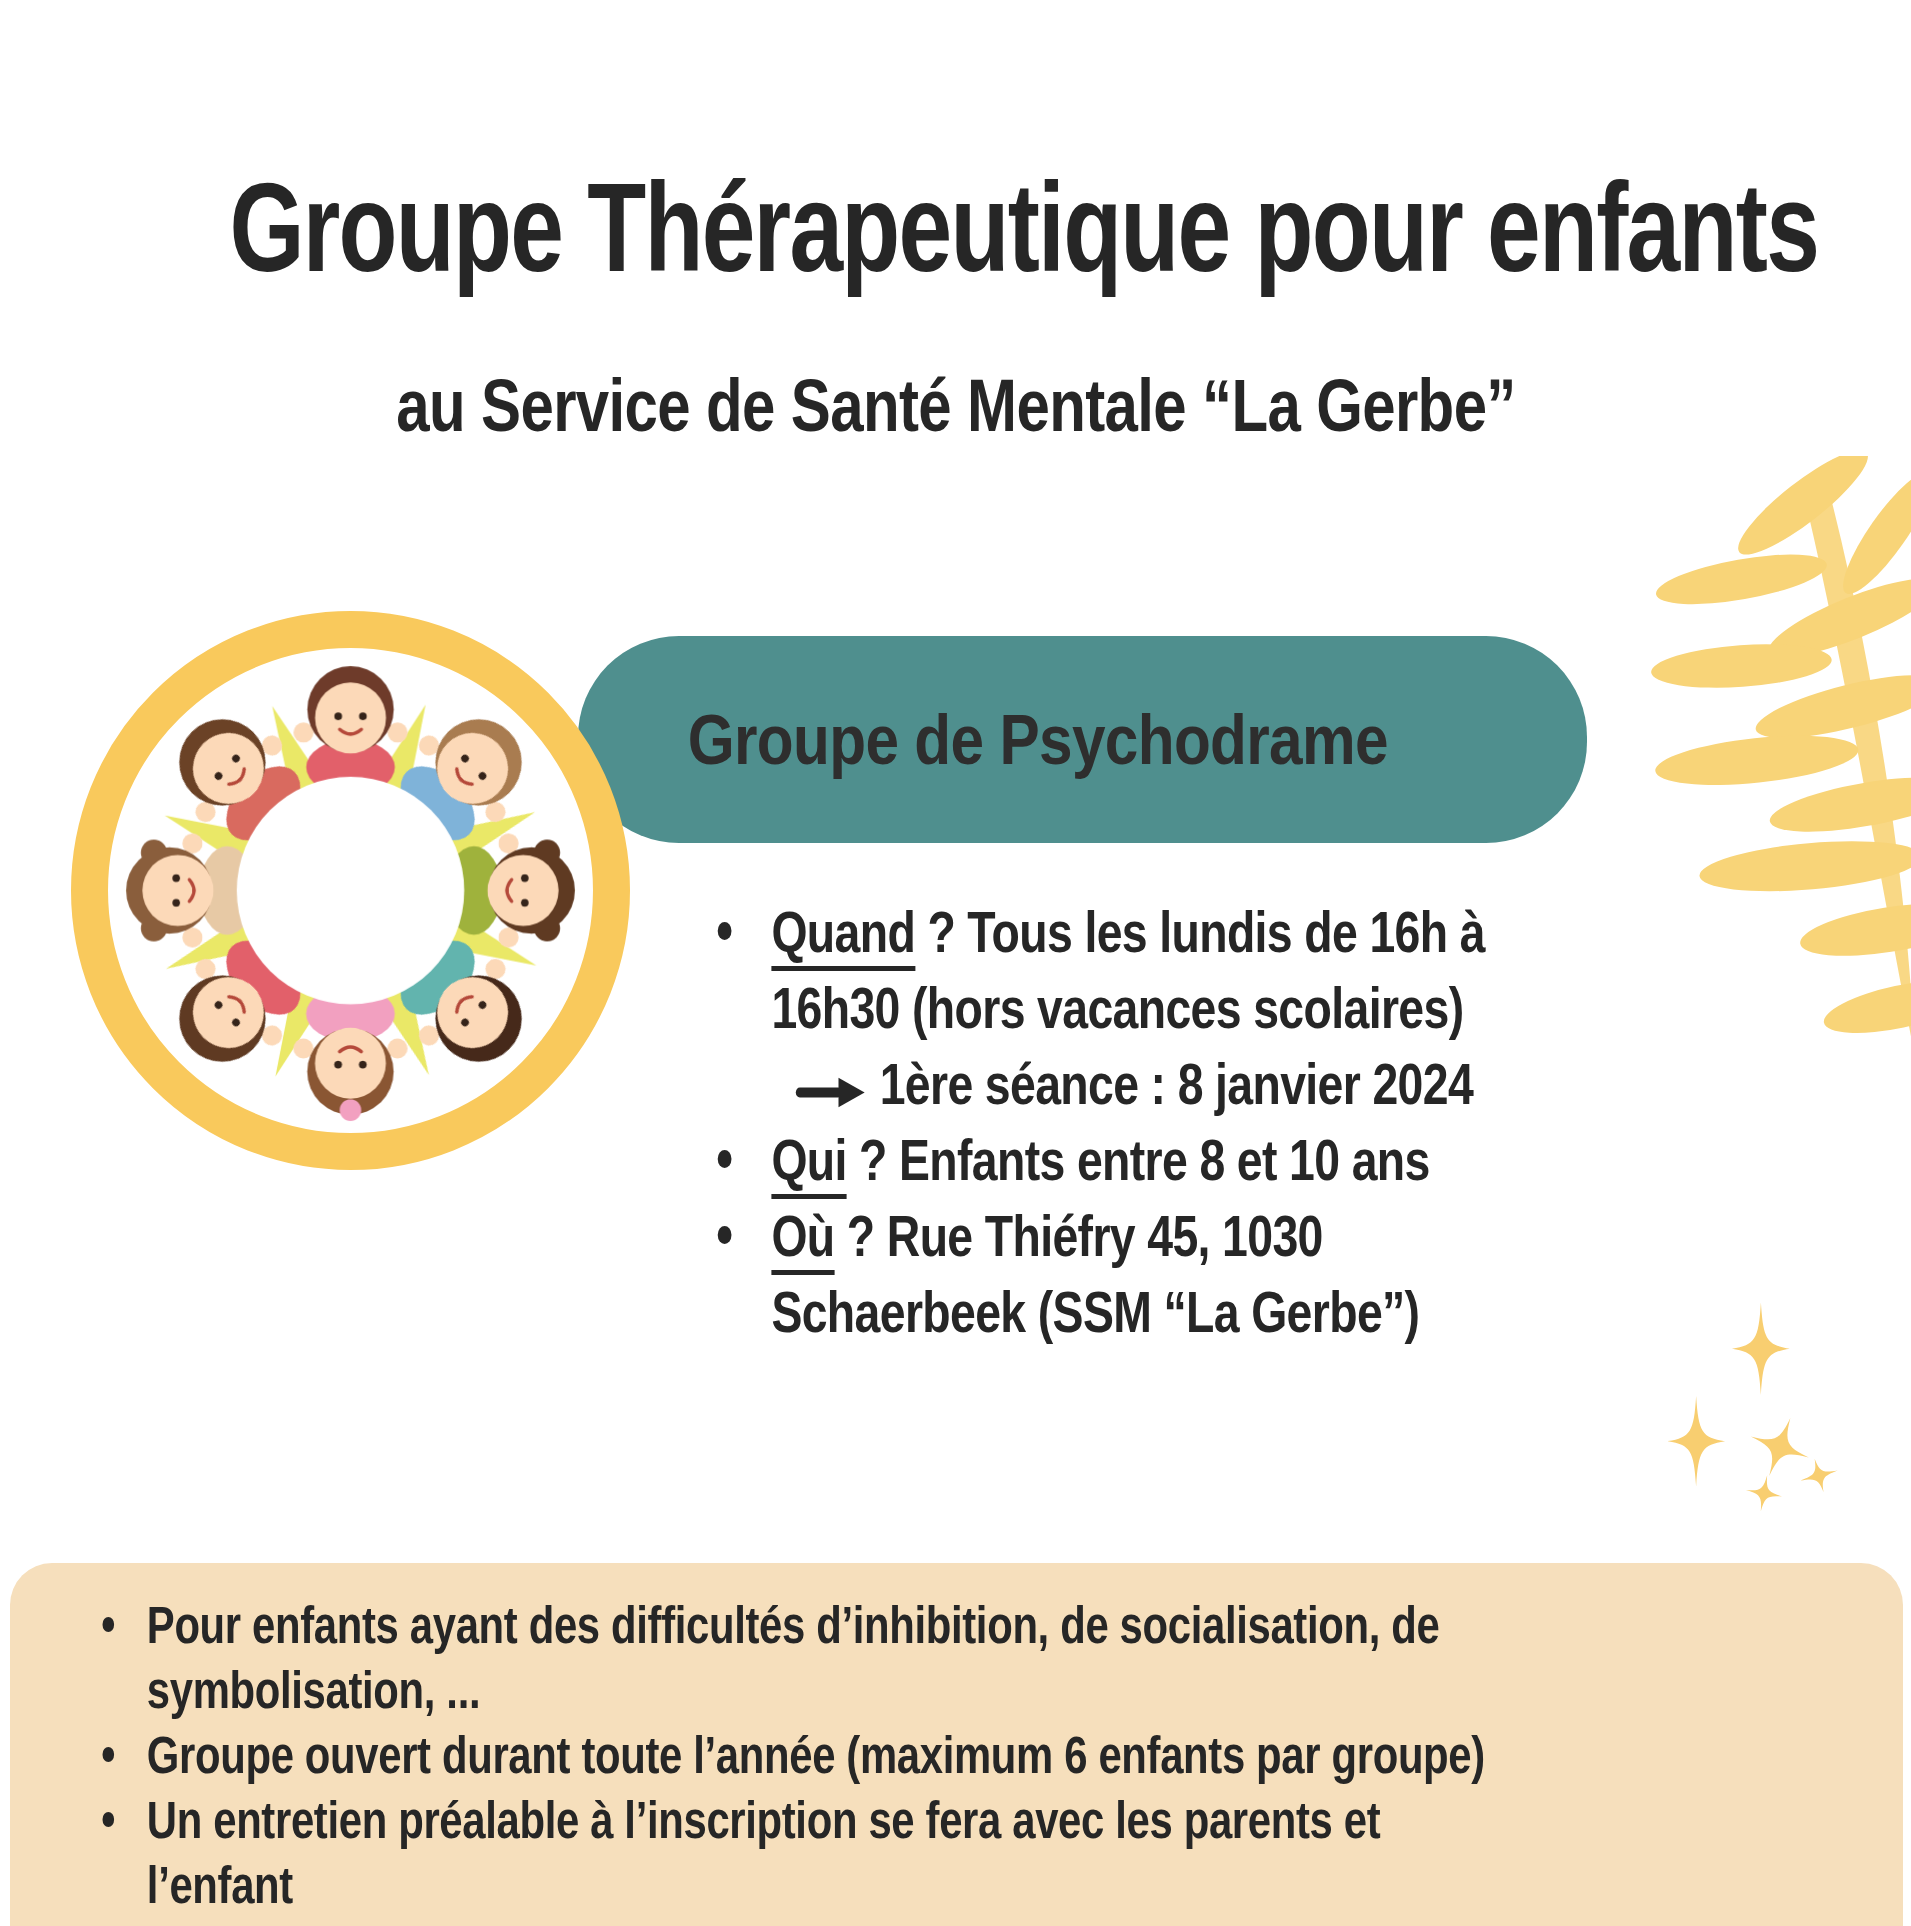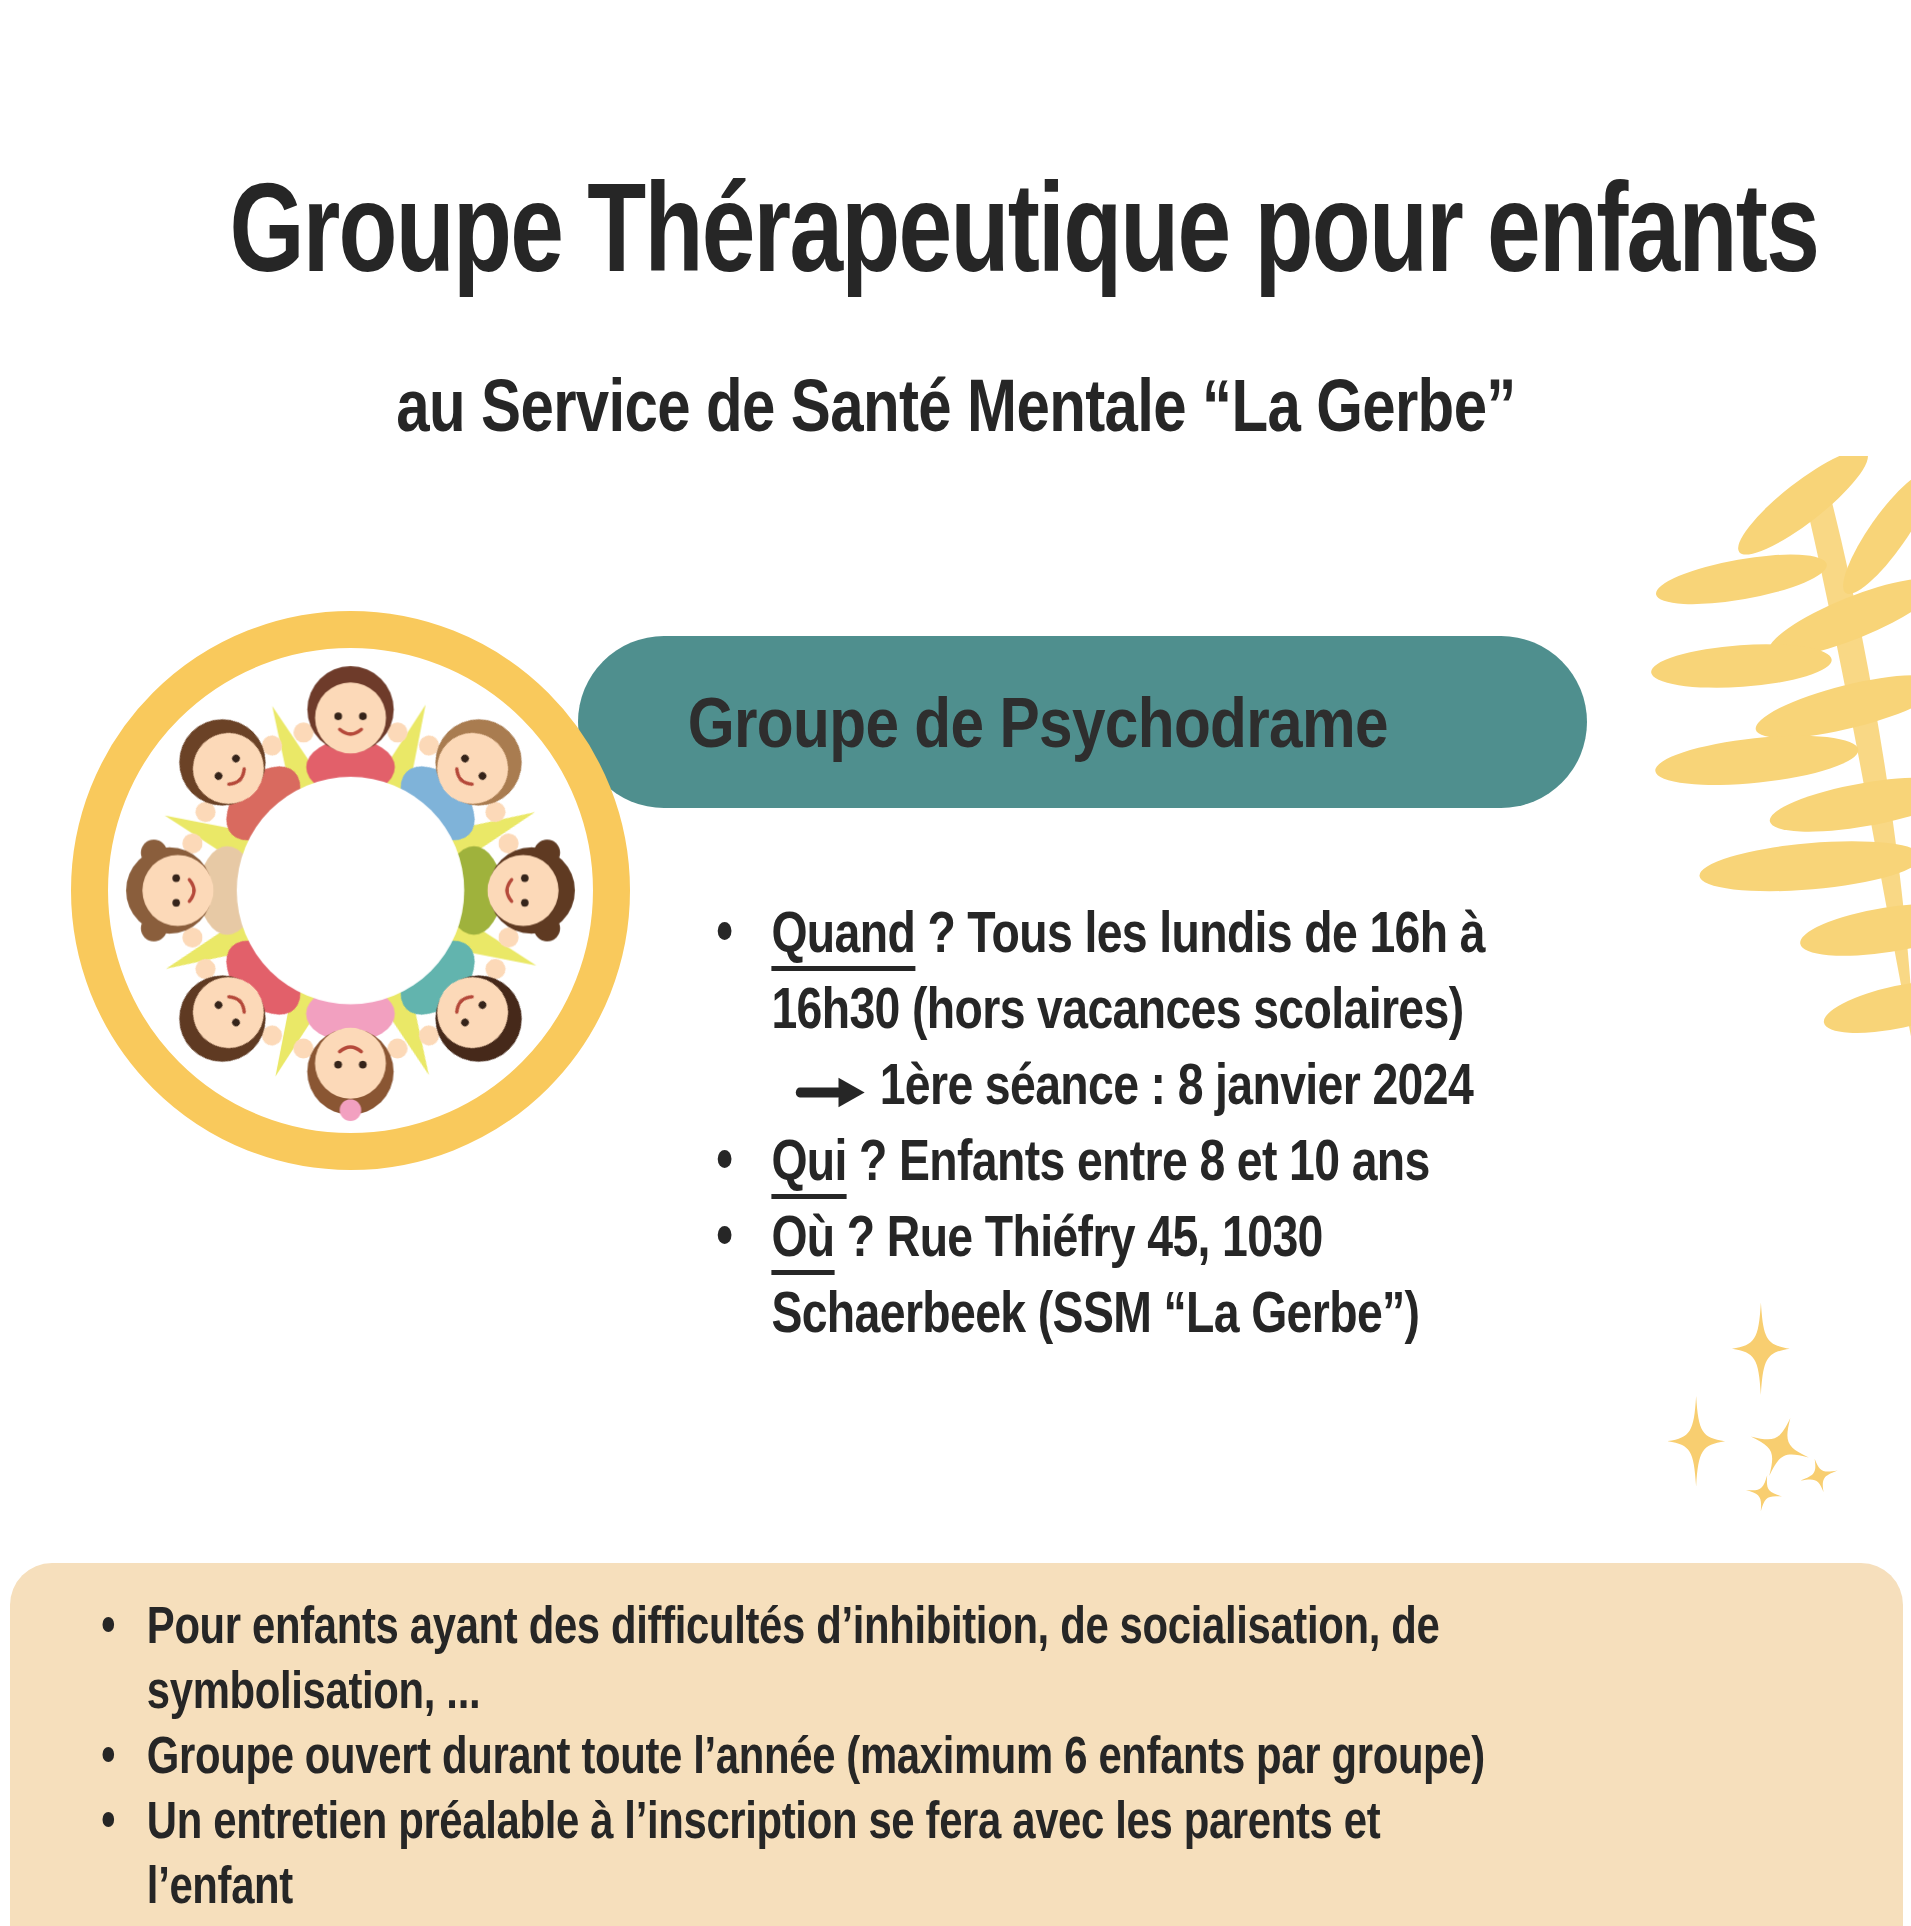--- a/index.html
+++ b/index.html
@@ -18,21 +18,21 @@
   }
   .subtitle {
     left:0; top:362px; width:1912px; text-align:center;
     font-size:75px; font-weight:bold; letter-spacing:-0.8px;
     transform:scaleX(0.80); transform-origin:50% 50%;
     white-space:nowrap; z-index:3;
   }
 
   
   .banner {
-    left:578px; top:636px; width:1009px; height:172px;
+    left:578px; top:636px; width:1009px; height:207px;
     background:#4F8F8E; border-radius:101px;
     display:flex; align-items:center; justify-content:center;
     padding-right:89px; box-sizing:border-box; z-index:1;
   }
   .banner-label {
     font-size:71px; font-weight:bold; color:#2e2e2e; letter-spacing:-0.8px;
     transform:scaleX(0.85); white-space:nowrap;
   }
 
   

